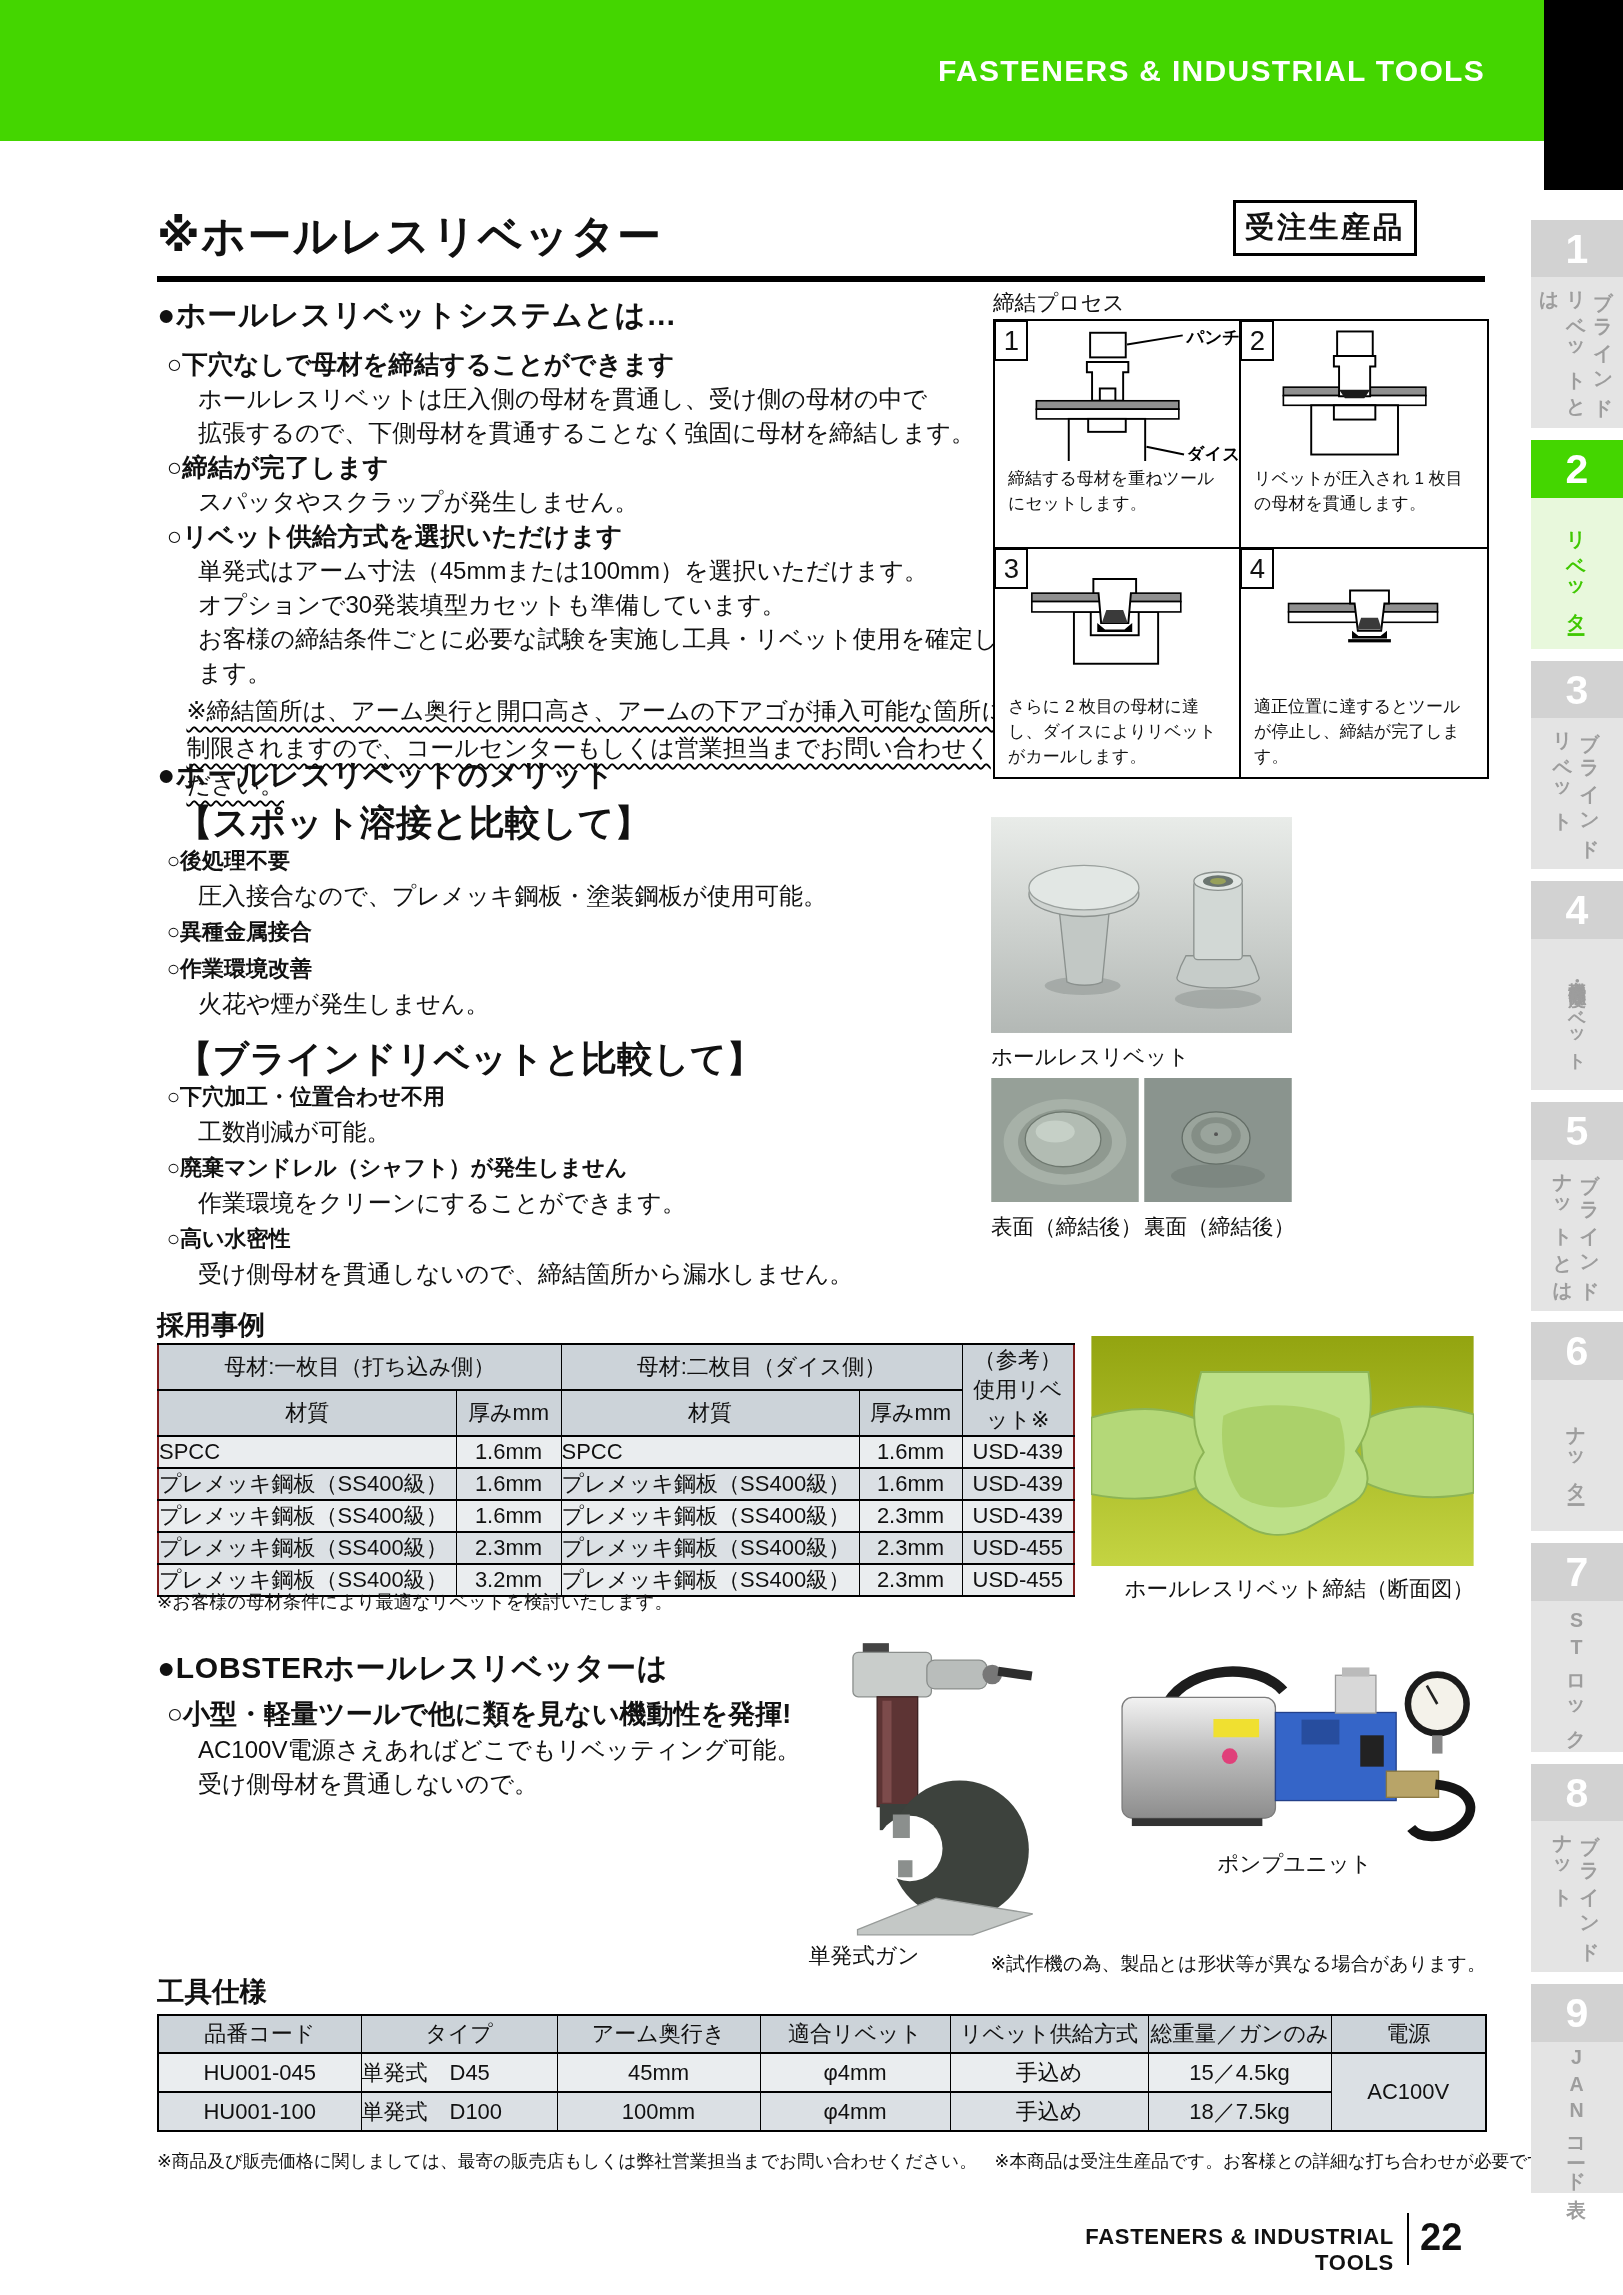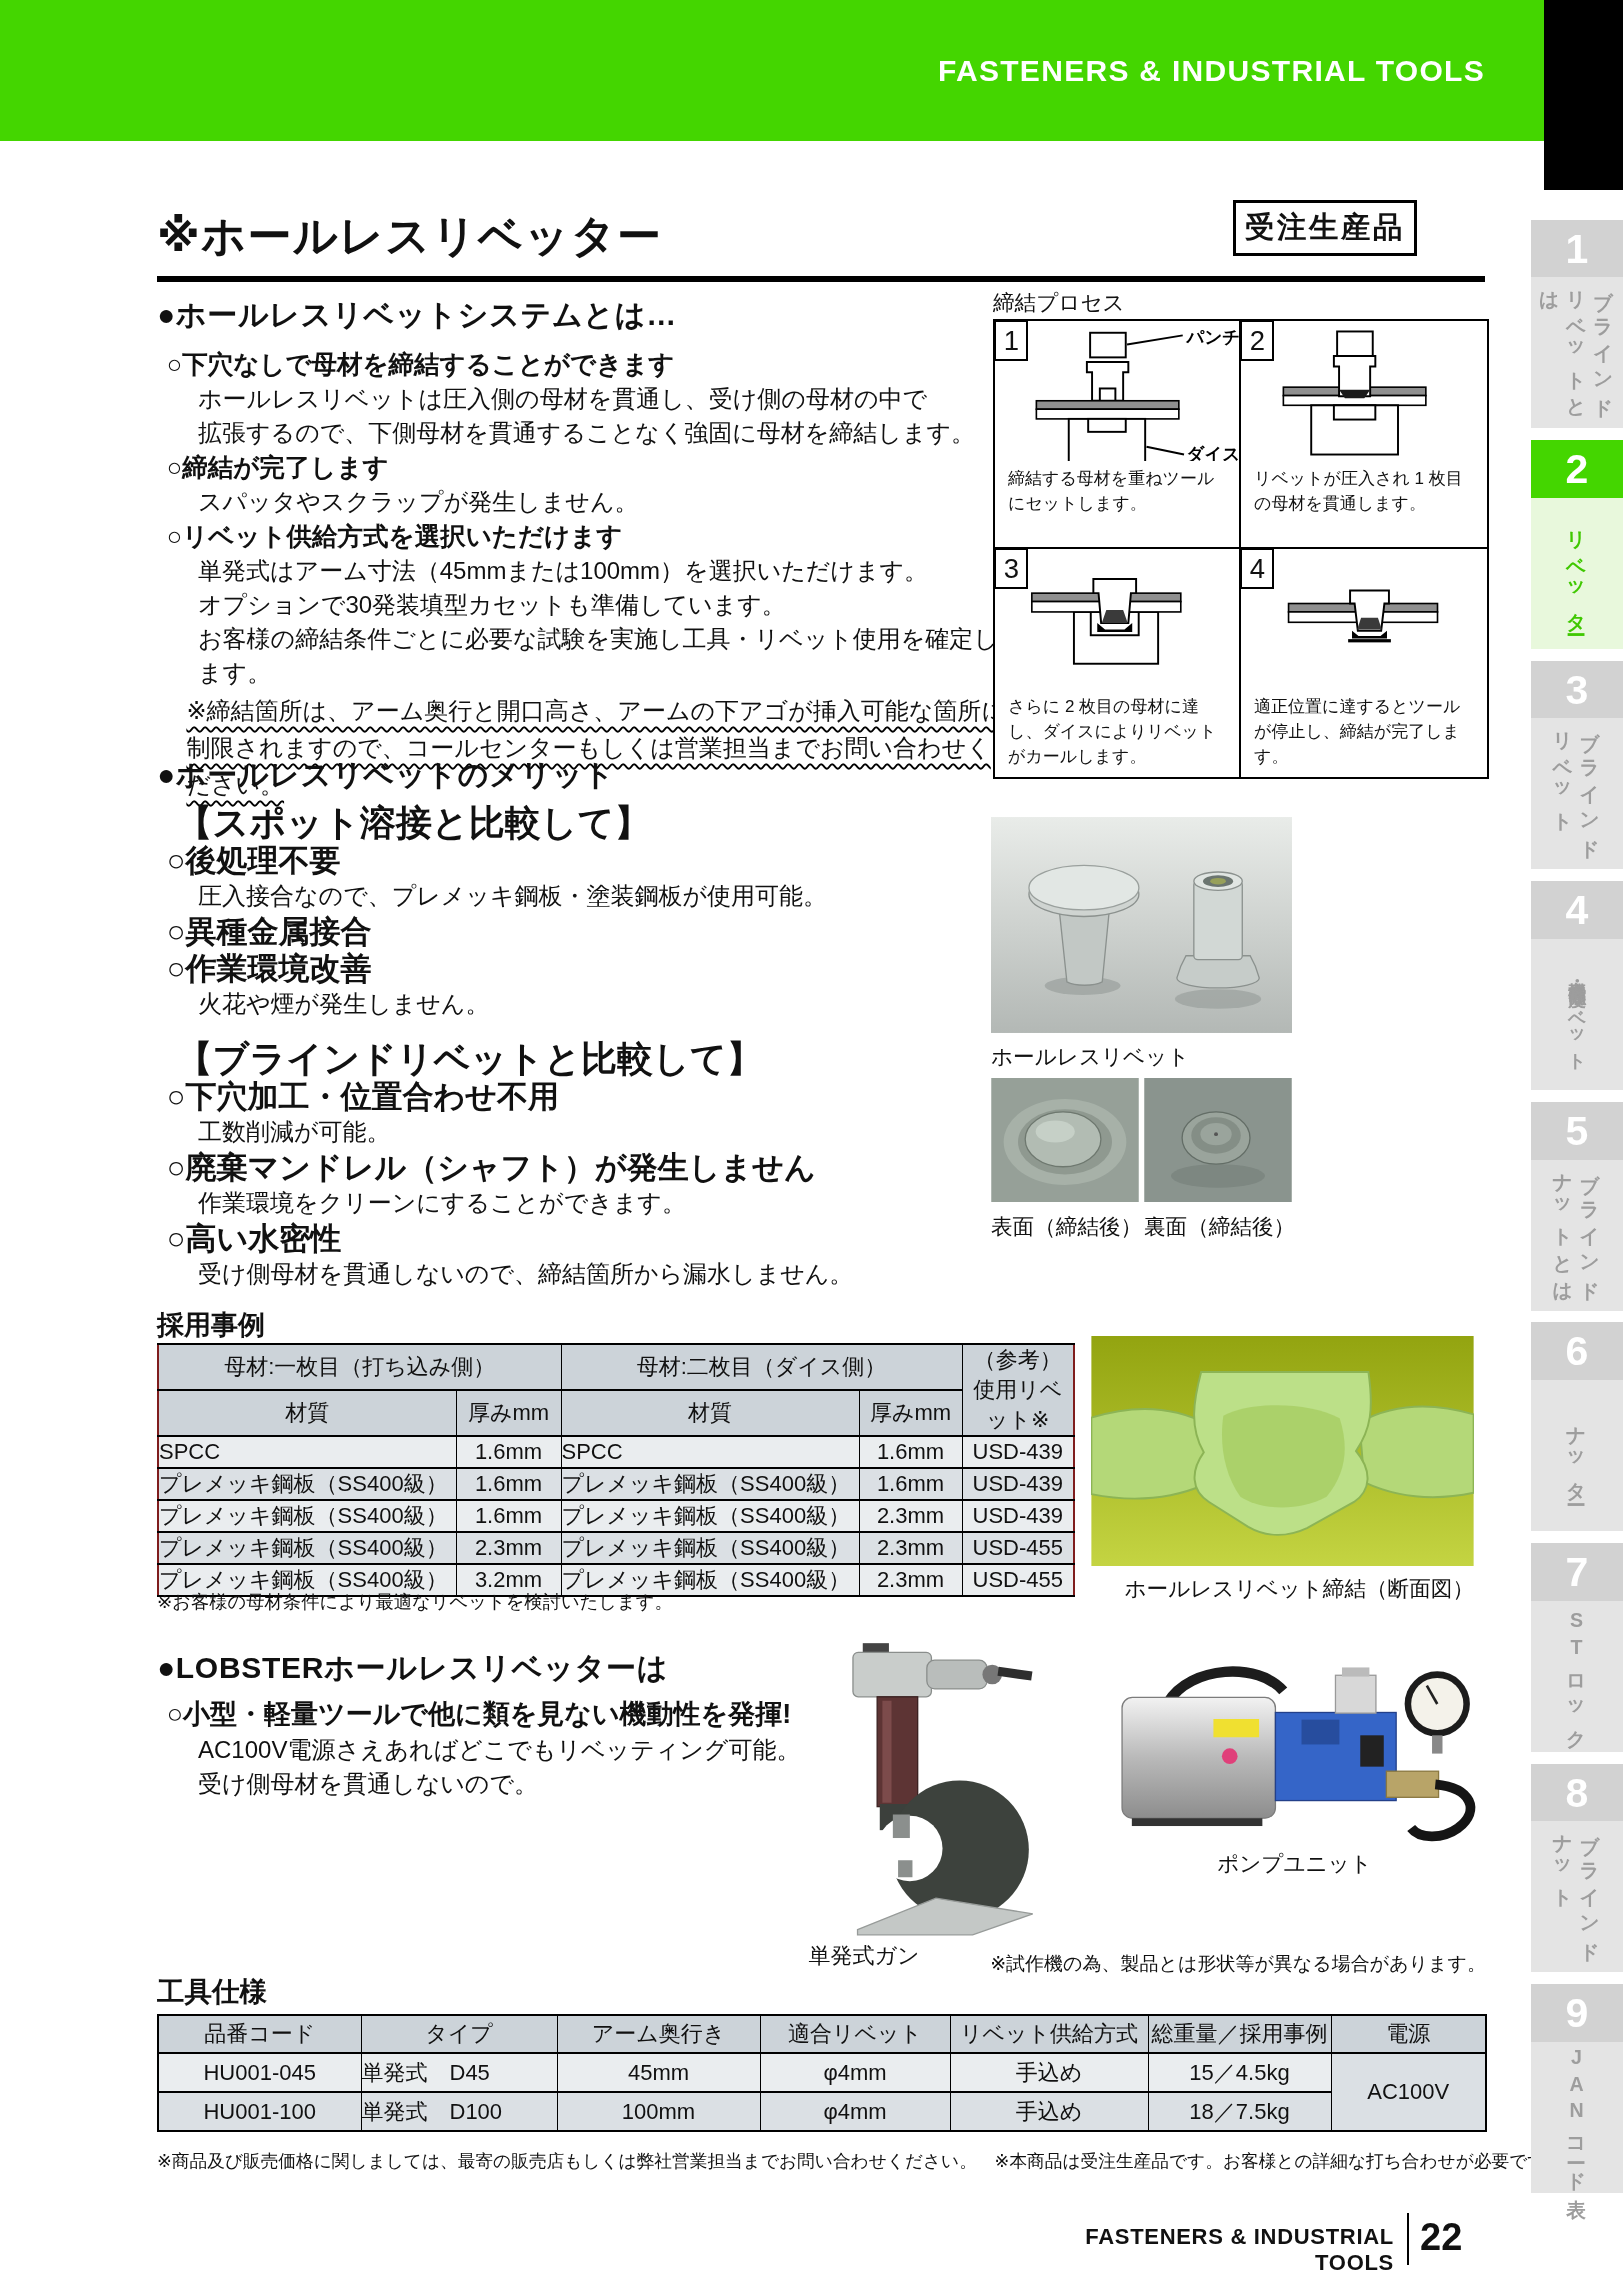--- a/index.html
+++ b/index.html
@@ -23,21 +23,21 @@
 
   
   .h1 { font-size:30px; font-weight:bold; letter-spacing:0.7px; line-height:43px; }
   .circ-head { font-size:25.5px; font-weight:bold; line-height:35px; margin-left:9.8px; }
   .body-line { font-size:24px; line-height:34px; margin-left:41px; }
   .wavy { text-decoration:underline wavy #000 1.6px; text-underline-offset:6.5px; }
   .note-line { font-size:24px; line-height:37px; margin-left:29.4px; }
 
   
   .g-title { font-size:36px; font-weight:bold; line-height:38px; margin-left:19.6px; }
-  .m-head { font-size:31px; font-weight:bold; line-height:37px; margin-left:9.8px; }
+  .m-head { font-size:22px; font-weight:bold; line-height:37px; margin-left:9.8px; }
   .m-body { font-size:24px; line-height:34px; margin-left:41px; }
 
   
   .proc-label { left:993px; top:288px; font-size:21.6px; }
   .proc-box { left:993px; top:319px; width:492px; height:456px; border:2px solid #000;
               display:grid; grid-template-columns:1fr 1fr; grid-template-rows:1fr 1fr; background:#fff; }
   .pcell { position:relative; }
   .pcell.br { border-right:2px solid #000; }
   .pcell.bb { border-bottom:2px solid #000; }
   .pnum { position:absolute; top:-0.7px; left:-0.7px; width:30px; height:37px; border:2px solid #000;
@@ -387,21 +387,21 @@
         <col style="width:183px">
         <col style="width:155px">
       </colgroup>
     <tbody>
         <tr class="thead-bg" style="height:38px;">
       <th class="ctr">品番コード</th>
       <th class="ctr">タイプ</th>
       <th class="ctr">アーム奥行き</th>
       <th class="ctr">適合リベット</th>
       <th class="ctr">リベット供給方式</th>
-      <th class="ctr">総重量／採用事例</th>
+      <th class="ctr">総重量／ガンのみ</th>
       <th class="ctr">電源</th>
     </tr>
     <tr class="row-light" style="height:39px;">
       <td class="ctr b">HU001-045</td>
       <td class="lpad">単発式　D45</td>
       <td class="ctr">45mm</td>
       <td class="ctr">φ4mm</td>
       <td class="ctr">手込め</td>
       <td class="ctr">15／4.5kg</td>
       <td class="ctr row-dark" rowspan="2">AC100V</td>

